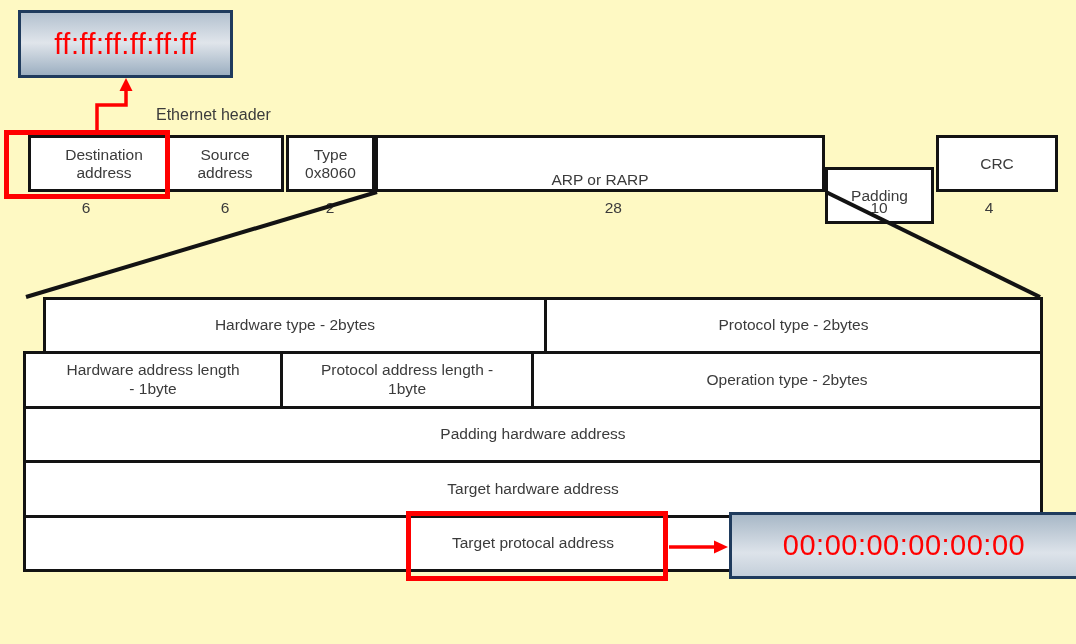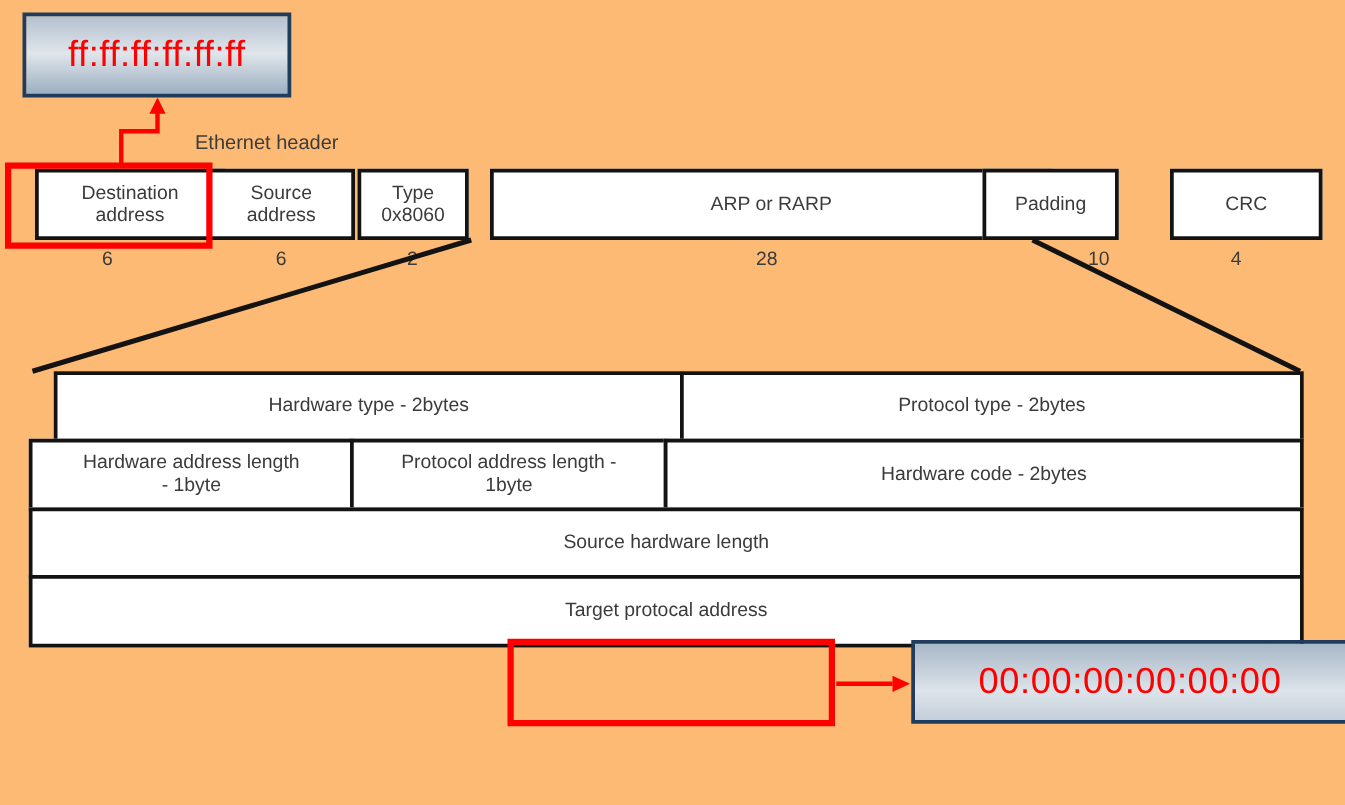--- a/index.html
+++ b/index.html
@@ -1,17 +1,17 @@
 <!DOCTYPE html>
 <html><head>
 <meta charset="utf-8">
 <style>
   html,body{margin:0;padding:0;background:#ffffff;}
   .canvas{
-    position:relative;width:1076px;height:644px;background:#fdba74;overflow:hidden;
+    position:relative;width:1076px;height:644px;background:#fef9c3;overflow:hidden;
     font-family:"Liberation Sans",sans-serif;color:#3b3b3b;
   }
   svg.overlay{position:absolute;left:0;top:0;z-index:4;pointer-events:none;}
 
   
   .gbox{
     position:absolute;border:3px solid #1f3b5d;box-sizing:border-box;
     display:flex;align-items:center;justify-content:center;
     color:#ff0000;font-size:29px;letter-spacing:0.5px;
   }
@@ -31,22 +31,22 @@
     position:absolute;top:135px;height:57px;border:3px solid #131313;box-sizing:border-box;
     display:flex;align-items:center;justify-content:center;text-align:center;
     font-size:15.5px;line-height:1.15;background:#ffffff;z-index:1;
   }
   .ecell span{display:inline-block;}
   .ecell span.narrow{max-width:100px;}
   .ecell span.tiny{max-width:64px;}
   .c-dest{left:28px;width:152px;}
   .c-src{left:166px;width:118px;}
   .c-type{left:286px;width:89px;}
-  .c-arp{left:392px;width:450px;}
-  .c-pad{left:786px;width:109px;}
+  .c-arp{left:375px;width:450px;align-items:flex-end;}
+  .c-pad{left:825px;width:109px;margin-top:32px;}
   .c-crc{left:936px;width:122px;}
 
   .num{position:absolute;top:199px;width:44px;text-align:center;font-size:15.5px;z-index:1;}
   .n0{left:64px;} .n1{left:203px;} .n2{left:308px;} .n3{left:578px;text-align:right;} .n4{left:857px;} .n5{left:967px;}
 
   
   .red-outline{position:absolute;border:5px solid #ff0000;box-sizing:border-box;z-index:5;}
   .dest-outline{left:4px;top:130px;width:166px;height:69px;}
   .target-outline{left:406px;top:511px;width:262px;height:70px;}
 
@@ -122,26 +122,31 @@
     <div class="arow">
       <div class="acell w255">
         <span>Hardware address length</span>
         <span>- 1byte</span>
       </div>
       <div class="acell w25">
         <span>Protocol address length -</span>
         <span>1byte</span>
       </div>
       <div class="acell wrest">
-        <span>Hardware code - 2bytes</span>
+        <span>Operation type - 2bytes</span>
       </div>
     </div>
     <div class="arow">
       <div class="acell wfull">
-        <span>Source hardware length</span>
+        <span>Padding hardware address</span>
+      </div>
+    </div>
+    <div class="arow">
+      <div class="acell wfull">
+        <span>Target hardware address</span>
       </div>
     </div>
     <div class="arow">
       <div class="acell wfull">
         <span>Target protocal address</span>
       </div>
     </div>
   </div>
 
   <div class="red-outline target-outline"></div>

